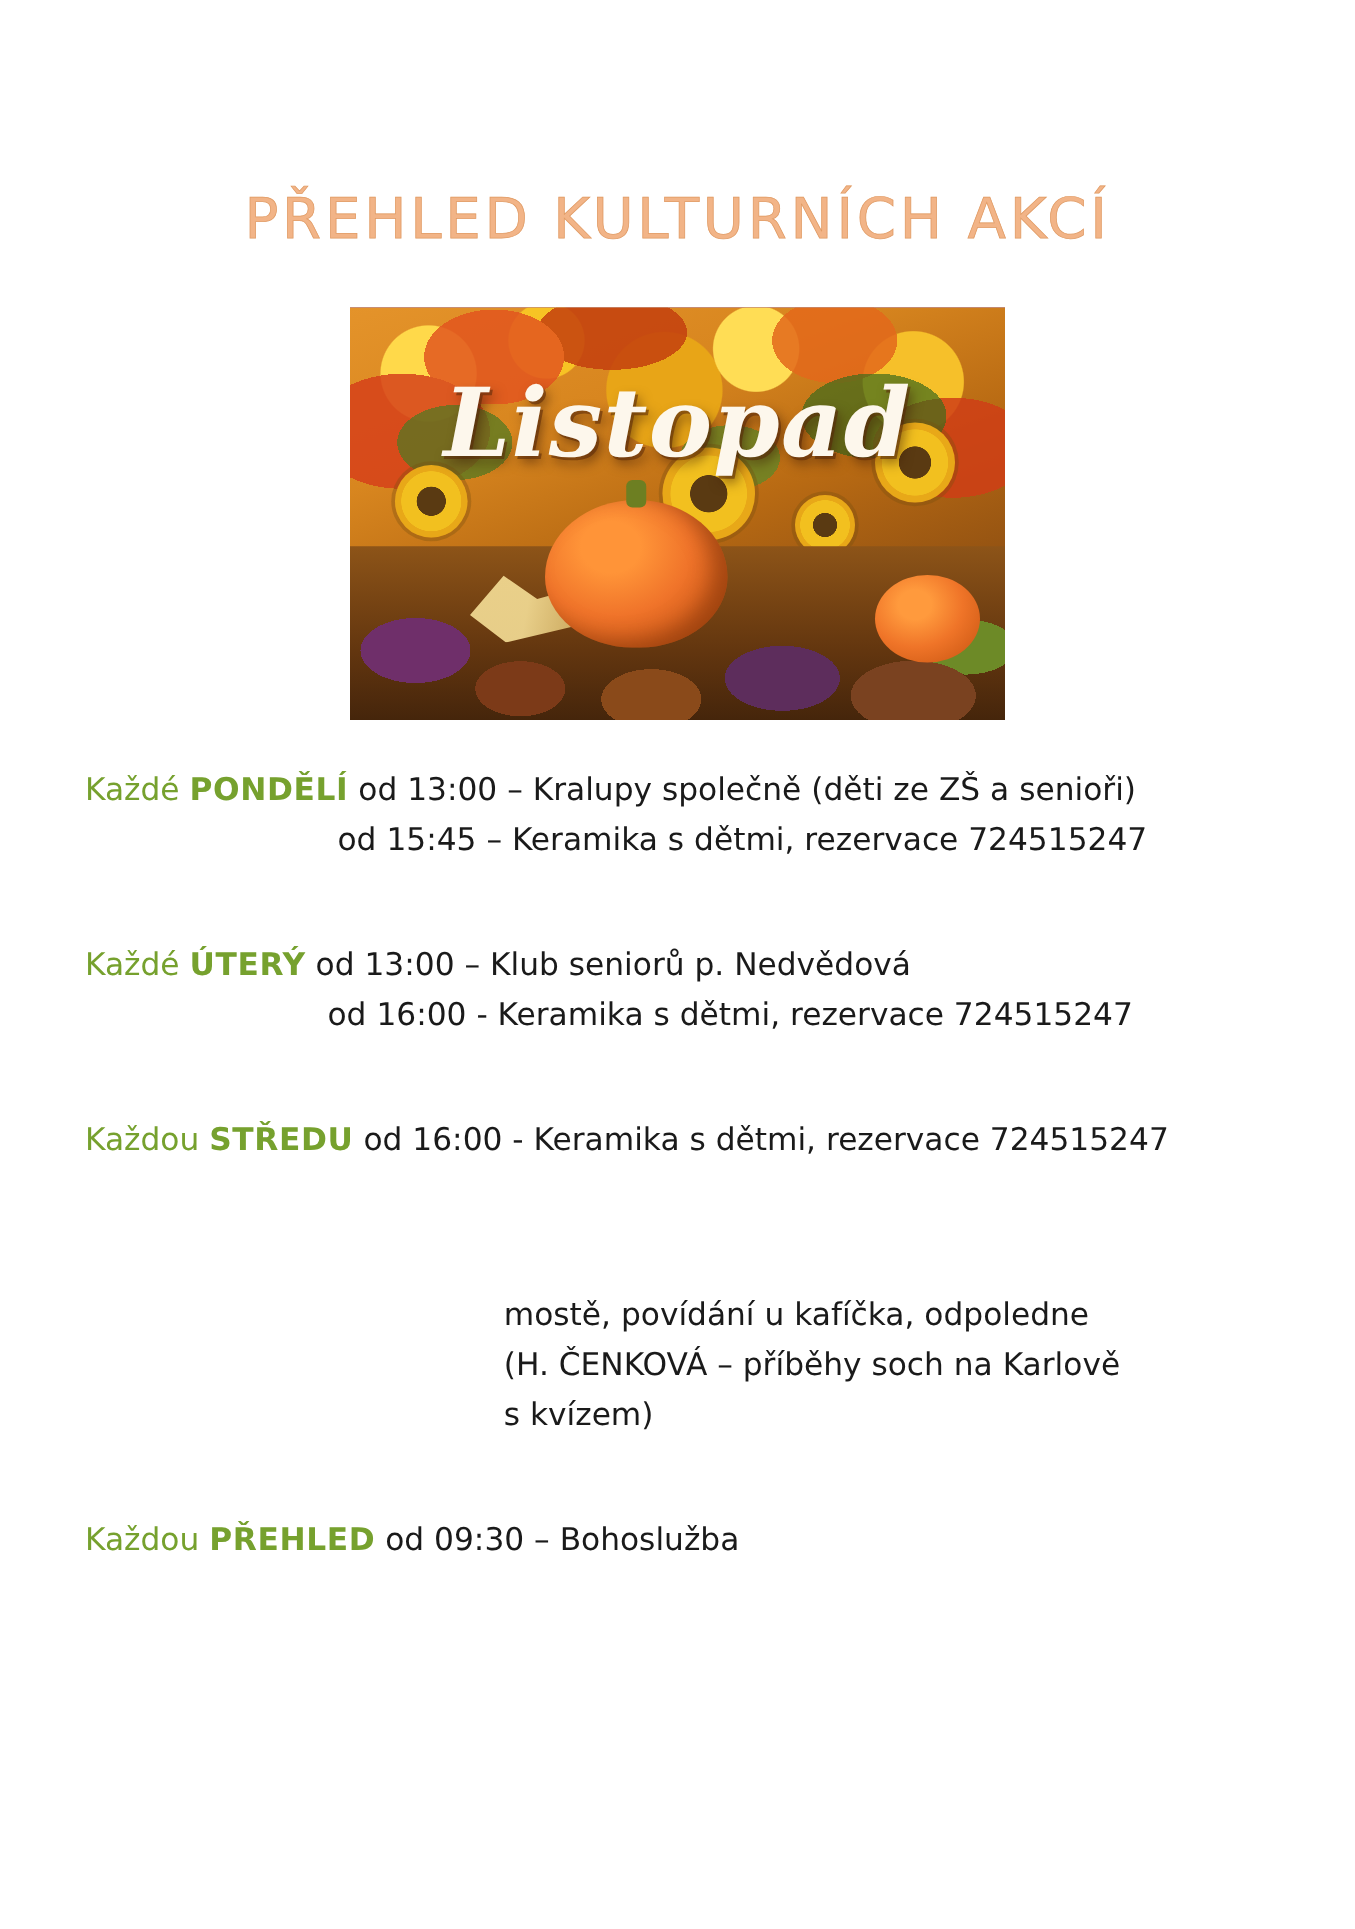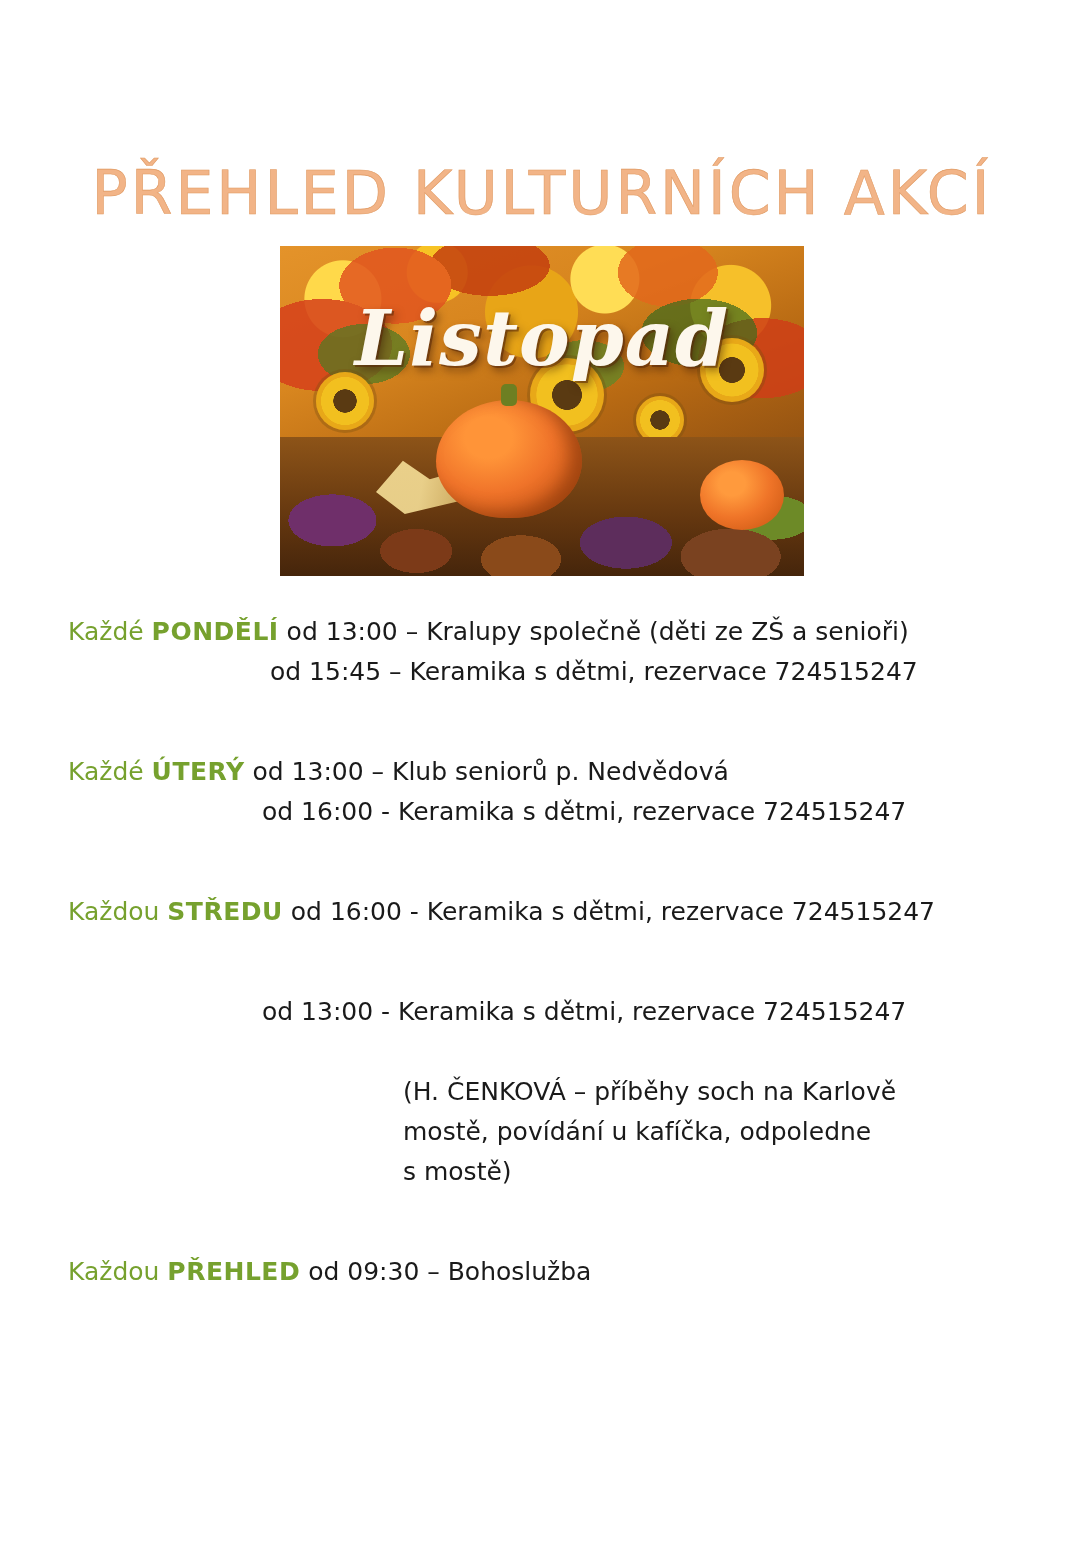--- a/index.html
+++ b/index.html
@@ -17,21 +17,21 @@
   }
 
   
   .page-title {
     position: absolute;
     top: 118px;
     left: 0;
     width: 1084px;
     text-align: center;
     font-family: "DejaVu Sans", sans-serif;
-    font-size: 60px;
+    font-size: 45px;
     letter-spacing: 3px;
     font-weight: 400;
     color: #f2b487;
     -webkit-text-stroke: 0.6px #e09a63;
     white-space: nowrap;
   }
 
   
   .banner {
     position: absolute;
@@ -220,22 +220,21 @@
       <div class="line indent"><span class="nowrap">od 15:45 – Keramika s dětmi, rezervace 724515247</span></div>
     </div>
     <div class="block">
       <div class="line lead"><span class="day"><span class="small">Každé </span><span class="big">ÚTERÝ</span></span> <span class="nowrap">od 13:00 – Klub seniorů p. Nedvědová</span></div>
       <div class="line indent2"><span class="nowrap">od 16:00 - Keramika s dětmi, rezervace 724515247</span></div>
     </div>
     <div class="block">
       <div class="line lead"><span class="day"><span class="small">Každou </span><span class="big">STŘEDU</span></span> <span class="nowrap">od 16:00 - Keramika s dětmi, rezervace 724515247</span></div>
     </div>
     <div class="block">
-      <div class="line indent2"><span class="nowrap">od 13:00 - Keramika s dětmi, rezervace 724515247</span></div>
       <div class="line">&nbsp;</div>
+      <div class="line indent3"><span class="nowrap">mostě, povídání u kafíčka, odpoledne</span></div>
       <div class="line indent3"><span class="nowrap">(H. ČENKOVÁ – příběhy soch na Karlově</span></div>
-      <div class="line indent3"><span class="nowrap">mostě, povídání u kafíčka, odpoledne</span></div>
-      <div class="line indent3"><span class="nowrap">s mostě)</span></div>
+      <div class="line indent3"><span class="nowrap">s kvízem)</span></div>
     </div>
     <div class="block">
       <div class="line lead"><span class="day"><span class="small">Každou </span><span class="big">PŘEHLED</span></span> <span class="nowrap">od 09:30 – Bohoslužba</span></div>
     </div>
   </div>
 
 </body></html>

